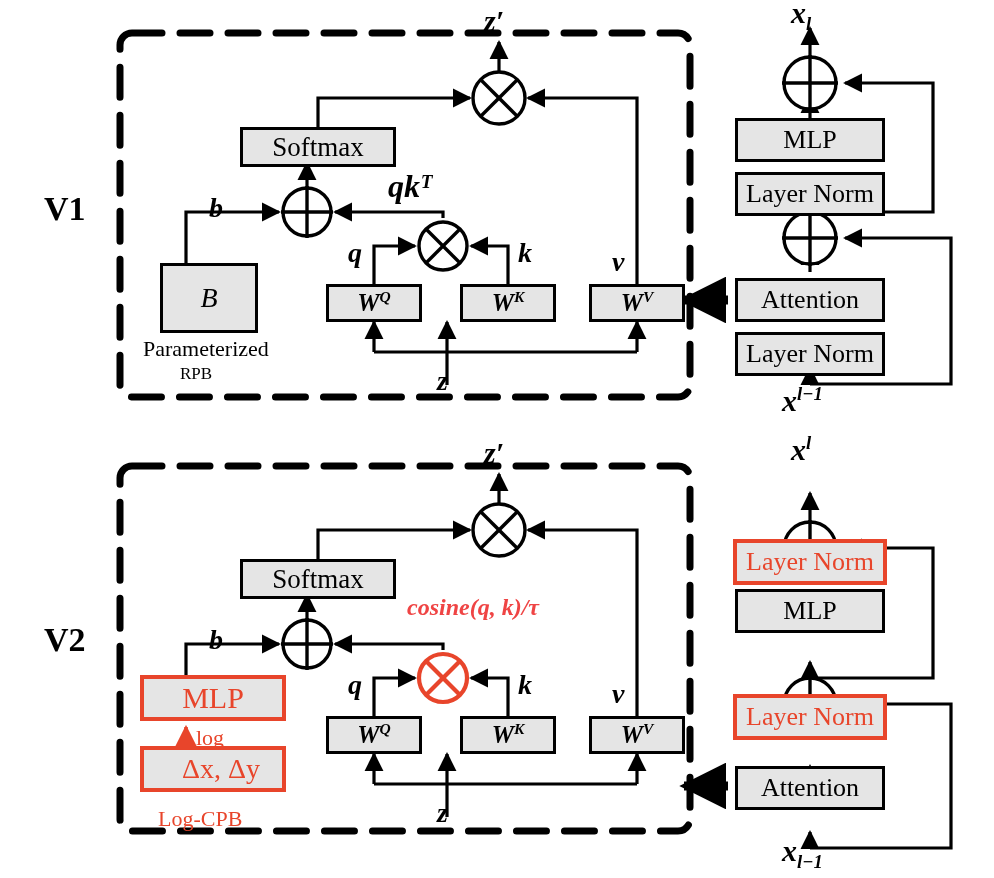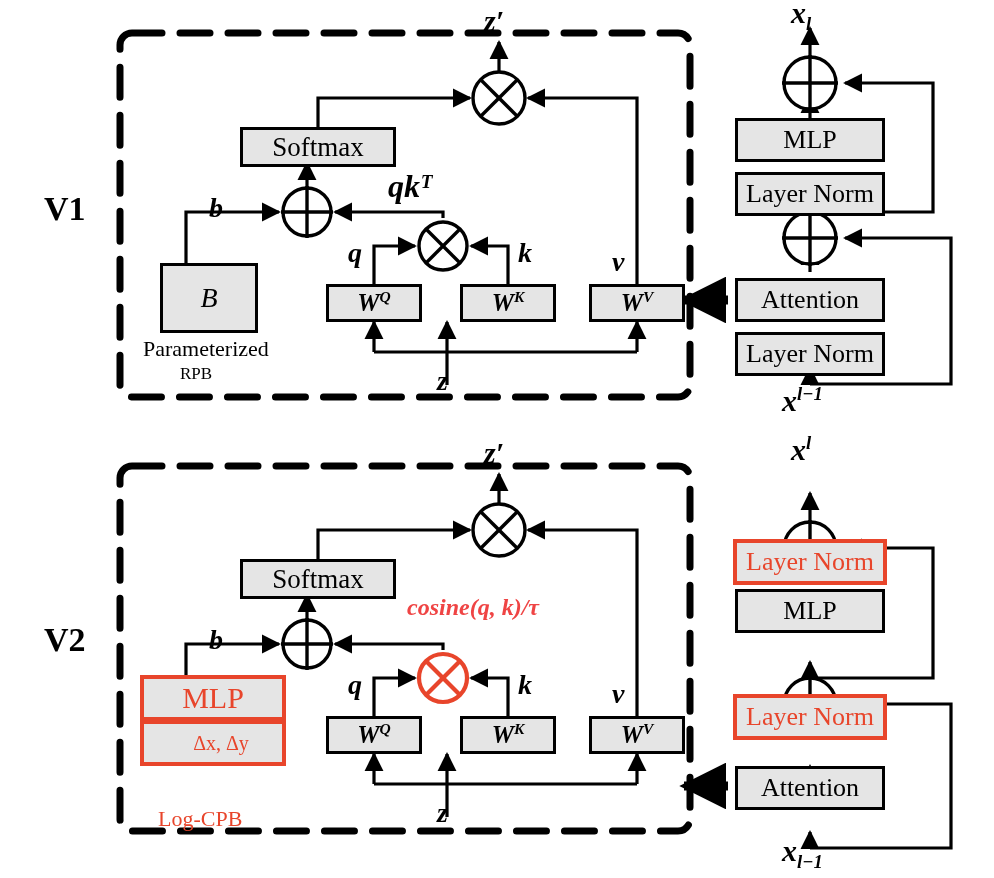--- a/index.html
+++ b/index.html
@@ -245,21 +245,21 @@
 </div>
 
 <div class="lbl mathi" style="left:383px;top:595px;font-size:24px;color:#ef4444;margin-left:24px;">cosine(q, k)/τ</div>
 
 <div class="lbl mathi" style="left:209px;top:626px;font-size:28px;">b</div>
 
 <div class="boxtext red" style="left:140px;top:675px;width:146px;height:46px;font-size:30px;">
   <span>MLP</span>
 </div>
 <div class="lbl" style="left:196px;top:727px;font-size:22px;color:#E8452B;">log</div>
-<div class="boxtext red" style="left:140px;top:720px;width:146px;height:46px;font-size:20px;padding-left:16px;">
+<div class="boxtext red" style="left:140px;top:746px;width:146px;height:46px;font-size:28px;padding-left:16px;">
   <span>Δx, Δy</span>
 </div>
 <div class="lbl" style="left:158px;top:808px;font-size:22px;color:#E8452B;">Log-CPB</div>
 
 <div class="lbl mathi" style="left:348px;top:671px;font-size:28px;">q</div>
 <div class="lbl mathi" style="left:518px;top:671px;font-size:28px;">k</div>
 <div class="lbl mathi" style="left:612px;top:680px;font-size:28px;">v</div>
 
 <div class="boxtext blk" style="left:326px;top:716px;width:96px;height:38px;font-size:25px;">
   <span class="mathi"><span>W</span><sup>Q</sup></span>

